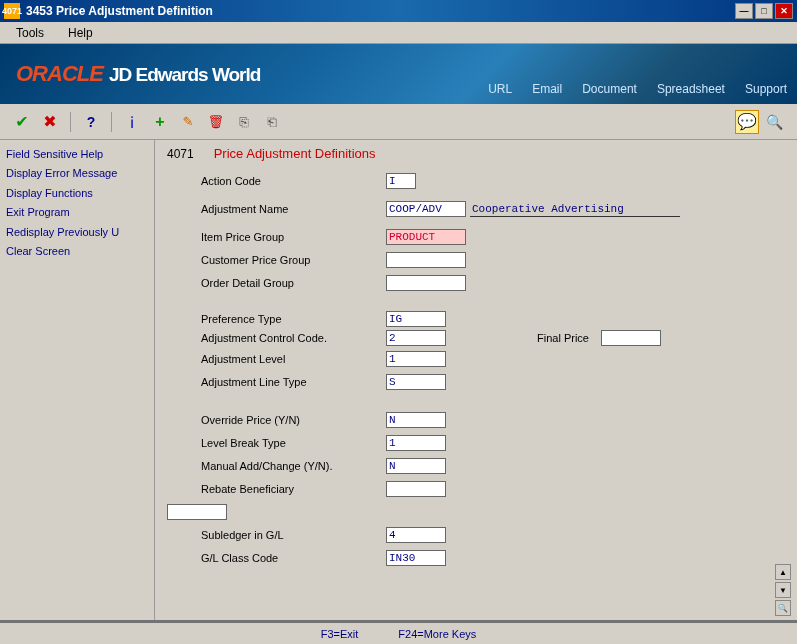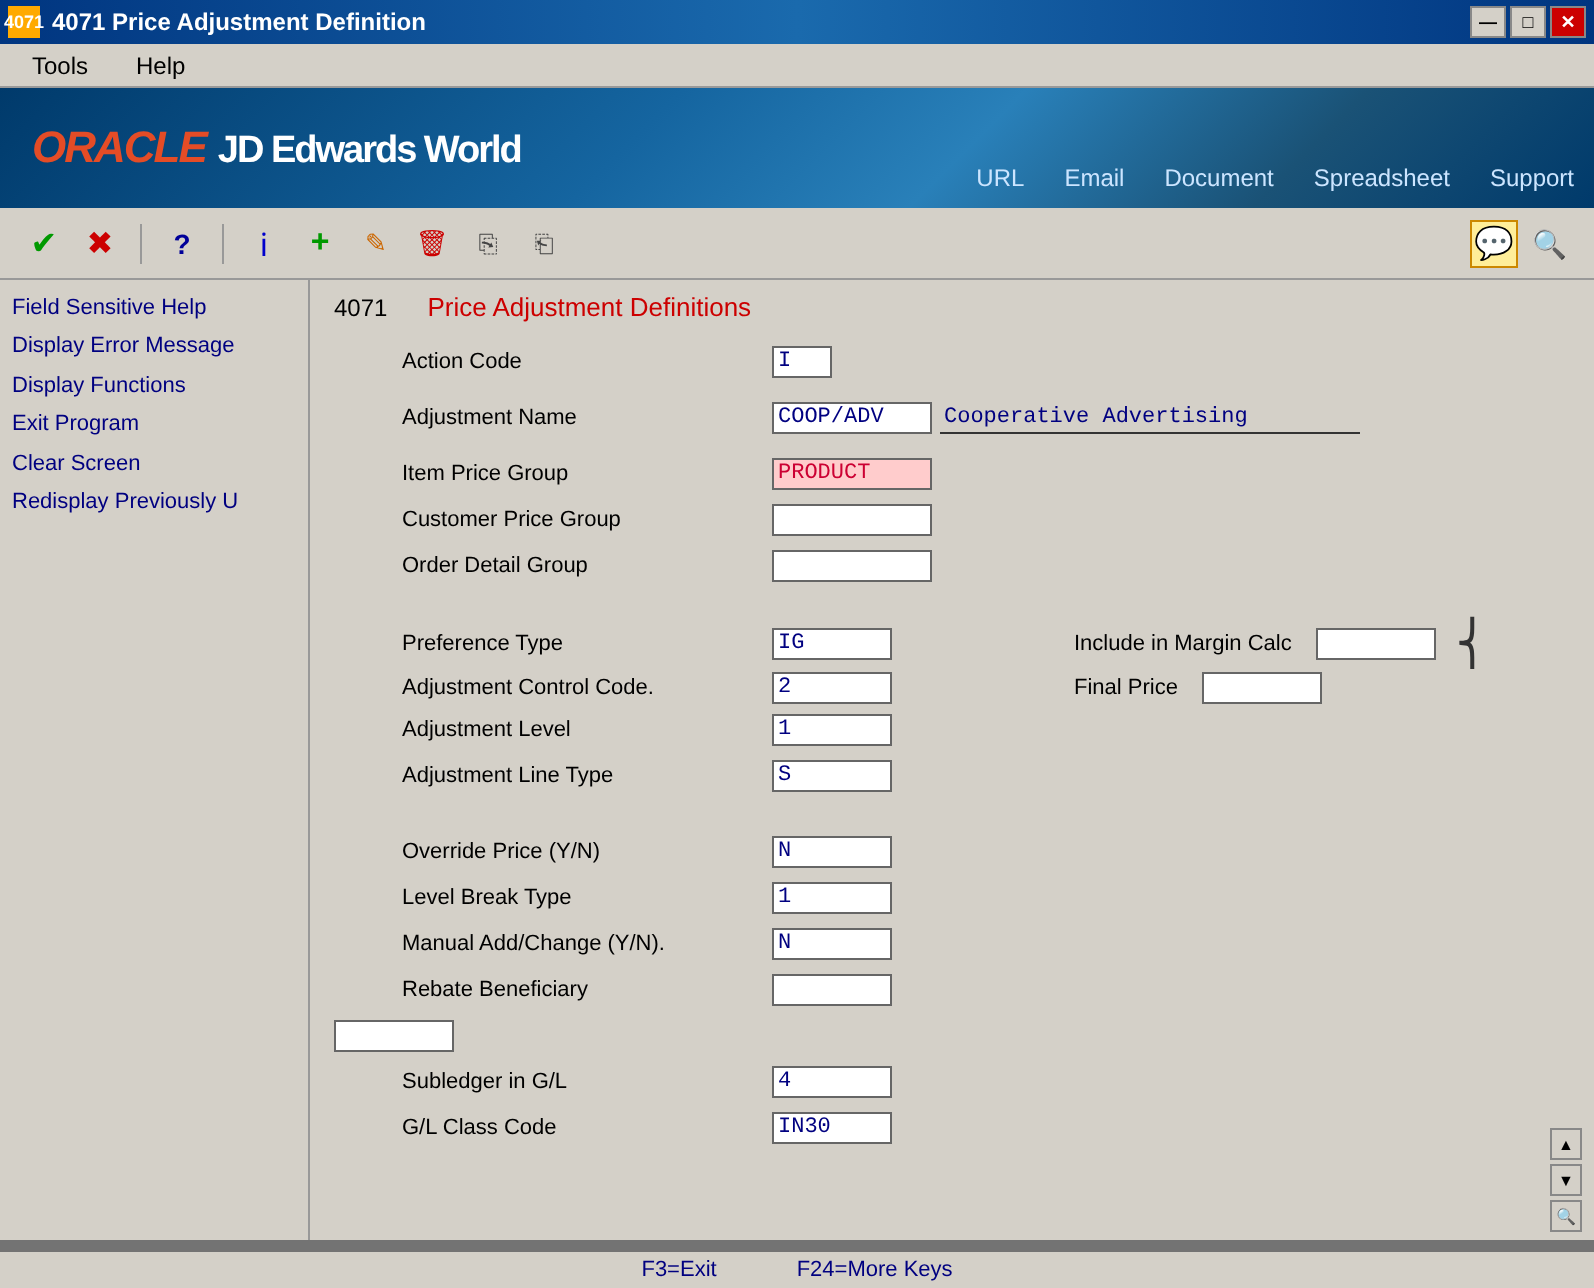--- a/index.html
+++ b/index.html
@@ -157,21 +157,21 @@
     .col2 { display: flex; align-items: center; gap: 6px; }
 
     
     .status-bar {
       background: #d4d0c8;
       height: 24px;
       display: flex;
       align-items: center;
       justify-content: center;
       gap: 40px;
-      border-top: 6px solid #737373;
+      border-top: 3px solid #737373;
       font-size: 11px;
       color: #000080;
     }
 
     .checkmark { color: #009900; font-size: 16px; }
     .xmark { color: #cc0000; font-size: 16px; }
     .questionmark { color: #000099; font-size: 14px; font-weight: bold; }
     .blue-circle { color: #0000cc; font-size: 14px; }
 
     .separator-row { height: 8px; }
@@ -179,21 +179,21 @@
     .field-pink { background: #ffccff; }
   </style>
 </head>
 <body>
 
 <div class="title-bar">
   <div class="title-bar-left">
     <div class="title-bar-icon">
       <span>4071</span>
     </div>
-    <span>4071   Price Adjustment Definition</span>
+    <span>3453   Price Adjustment Definition</span>
   </div>
   <div class="title-bar-buttons">
     <div class="title-btn">—</div>
     <div class="title-btn">□</div>
     <div class="title-btn" style="background:#cc0000;color:white;">✕</div>
   </div>
 </div>
 
 <div class="menu-bar">
   <span class="menu-item">Tools</span>
@@ -230,22 +230,22 @@
   <button class="toolbar-btn" title="Search" style="font-size:14px;">🔍</button>
 </div>
 
 <div class="main-area">
 
   <div class="sidebar">
     <div class="sidebar-item">Field Sensitive Help</div>
     <div class="sidebar-item">Display Error Message</div>
     <div class="sidebar-item">Display Functions</div>
     <div class="sidebar-item">Exit Program</div>
+    <div class="sidebar-item">Redisplay Previously U</div>
     <div class="sidebar-item">Clear Screen</div>
-    <div class="sidebar-item">Redisplay Previously U</div>
   </div>
 
   <div class="content" style="position:relative;">
 
     <div class="form-header">
       <span class="form-id">4071</span>
       <span class="form-title">Price Adjustment Definitions</span>
     </div>
 
     <div class="form-section">
@@ -273,26 +273,20 @@
       <span class="field-label">Order Detail Group</span>
       <input class="field-input" type="text" value="" style="width: 80px;">
     </div>
 
     <div class="separator-row"></div>
 
     <div class="two-col-row">
       <div class="col1">
         <span class="field-label">Preference Type</span>
         <input class="field-input" type="text" value="IG" style="width: 30px;">
-      </div>
-      <div class="col2">
-        <span class="field-label" style="width:auto;margin-left:0;">Include in Margin Calc</span>
-        <input class="field-input" type="text" value="" style="width: 20px; margin-left: 6px;">
-
-        <span style="font-size:22px;color:#333;margin-left:4px;line-height:1;">⎨</span>
       </div>
     </div>
 
     <div class="two-col-row">
       <div class="col1">
         <span class="field-label">Adjustment Control Code.</span>
         <input class="field-input" type="text" value="2" style="width: 30px;">
       </div>
       <div class="col2">
         <span class="field-label" style="width:auto;margin-left:0;">Final Price</span>

